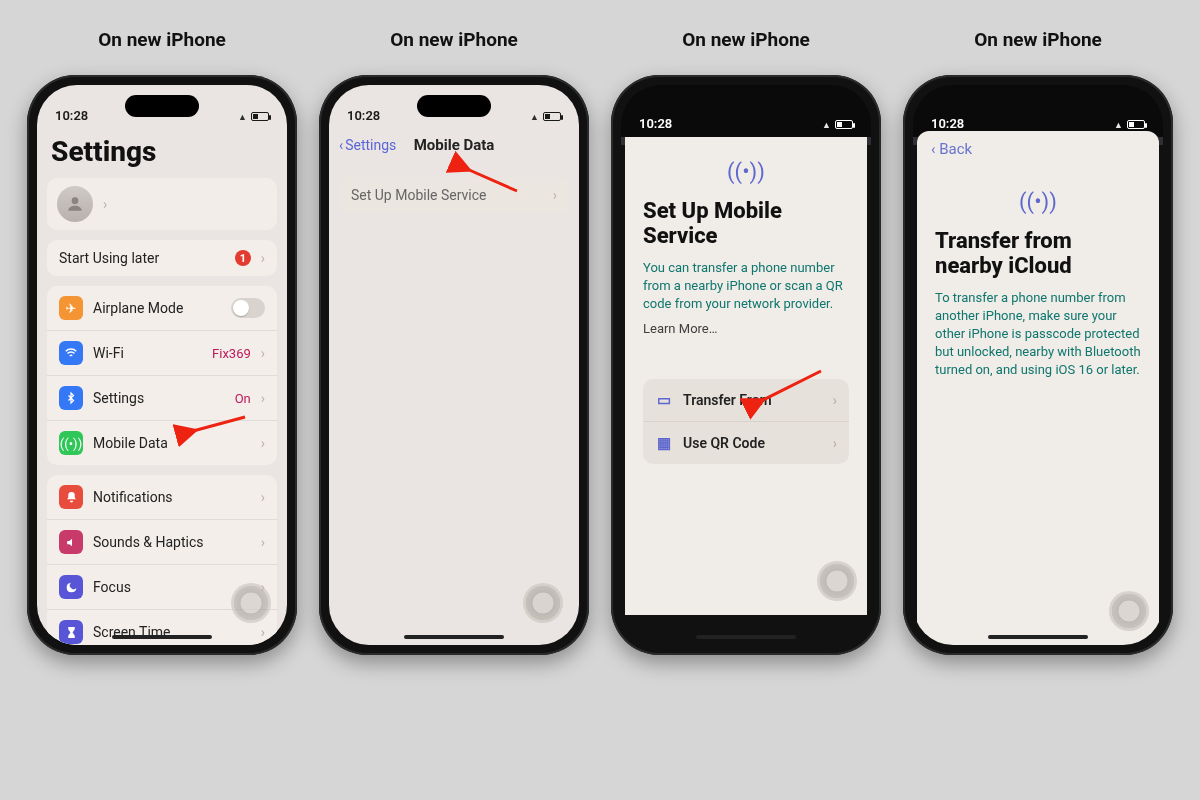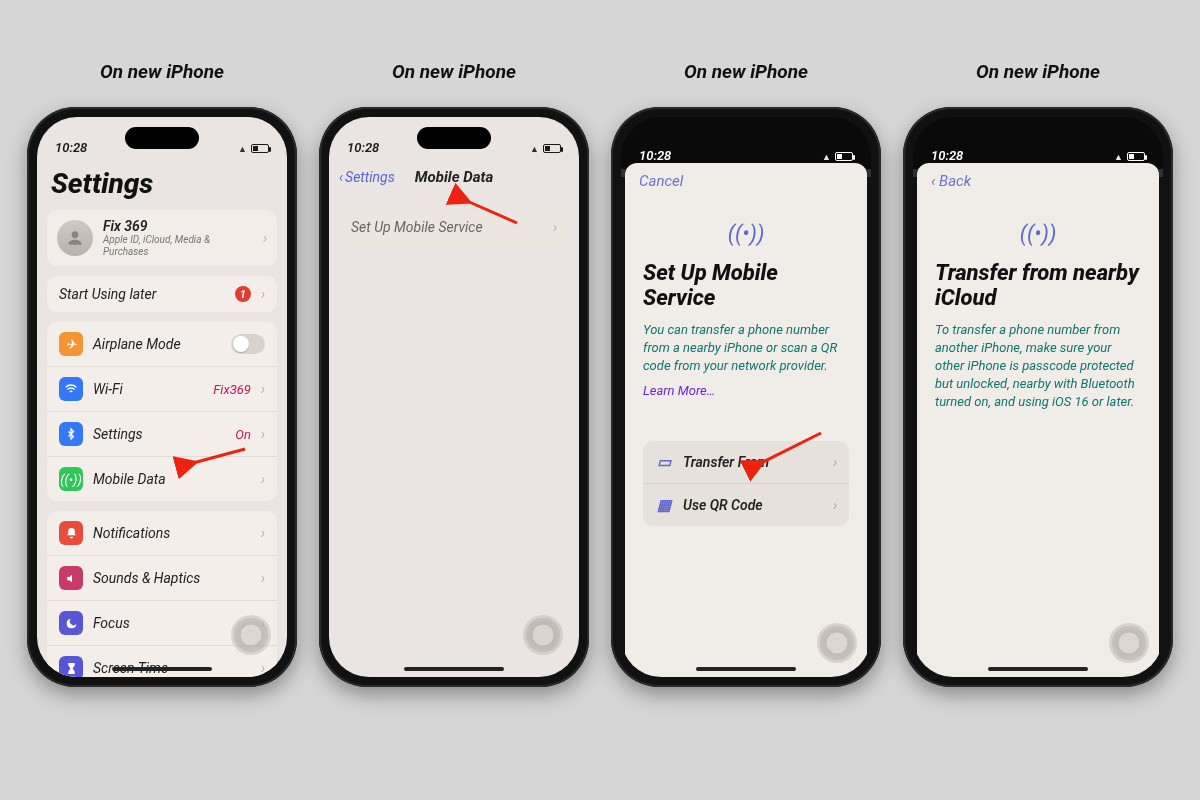--- a/index.html
+++ b/index.html
@@ -6,23 +6,22 @@
   body {
     background: #d6d6d6;
     font-family: -apple-system, BlinkMacSystemFont, "Segoe UI", Roboto, sans-serif;
     width: 1200px;
     height: 800px;
     overflow: hidden;
   }
   .stage {
     display: flex;
     gap: 12px;
-    padding: 60px 22px 0 22px;
+    padding: 28px 22px 0 22px;
     justify-content: center;
-    font-style: italic;
   }
   .col {
     flex: 1;
     display: flex;
     flex-direction: column;
     align-items: center;
   }
   .caption {
     font-weight: 700;
     font-size: 19px;
@@ -172,21 +171,21 @@
   .sheet-body {
     background:#f0ece8;
     margin: 0 4px;
     padding: 14px 18px;
     height: calc(100% - 52px - 30px);
     position: relative;
   }
   .antenna-icon { text-align:center; color:#5f68cf; font-size:22px; padding:8px 0 14px; }
   .h1 { font-size:22px; font-weight:800; color:#111; line-height:1.15; margin-bottom:10px;}
   .para { font-size:13px; color:#0f766e; line-height:1.4; }
-  .link { color:#6d28d9; font-size:13px; margin-top:8px; display:inline-block;}
+  .link { color:#404040; font-size:13px; margin-top:8px; display:inline-block;}
   .opt-group { margin-top:42px; border-radius:10px; overflow:hidden; background:#e7e1db;}
   .opt-row { display:flex; align-items:center; gap:10px; padding:12px 12px; border-bottom:1px solid #d9d2cb; font-size:14px; font-weight:600; color:#222;}
   .opt-row:last-child{border-bottom:none;}
   .opt-icon { width:18px; text-align:center; color:#5f68cf; font-size:15px;}
 
   
   .arrow {
     position:absolute; pointer-events:none; z-index:20;
   }
   .arrow svg { overflow:visible; }
@@ -212,24 +211,20 @@
         </div>
         <div class="title-large">Settings</div>
 
         <div class="profile-row">
           <div class="avatar">
             <svg width="20" height="20" viewBox="0 0 24 24" fill="currentColor">
                 <circle cx="12" cy="8" r="4"></circle>
                 <path d="M4 20c0-4 4-6 8-6s8 2 8 6"></path>
               </svg>
           </div>
-          <div class="profile-text">
-            <div class="profile-name">Fix 369</div>
-            <div class="profile-sub">Apple ID, iCloud, Media &amp; Purchases</div>
-          </div>
           <span class="chev">›</span>
         </div>
 
         <div class="group">
           <div class="row">
             <span class="label">Start Using later</span>
             <span class="badge-red">1</span>
             <span class="chev">›</span>
           </div>
         </div>
@@ -372,23 +367,20 @@
         <div class="darkbar">
           <span>10:28</span>
           <span class="status-icons">
             <span class="wifi-icon"></span>
             <span class="batt">
                 <span class="batt-fill"></span>
               </span>
           </span>
         </div>
         <div class="sheet-backdrop"></div>
-        <div class="sheet-top">
-          <span>Cancel</span>
-        </div>
         <div class="sheet-body">
           <div class="antenna-icon">((•))</div>
           <div class="h1">Set Up Mobile Service</div>
           <div class="para">You can transfer a phone number from a nearby iPhone or scan a QR code from your network provider.</div>
           <span class="link">Learn More…</span>
 
           <div class="opt-group">
             <div class="opt-row">
               <span class="opt-icon">▭</span>
               <span style="flex:1">Transfer From</span>

